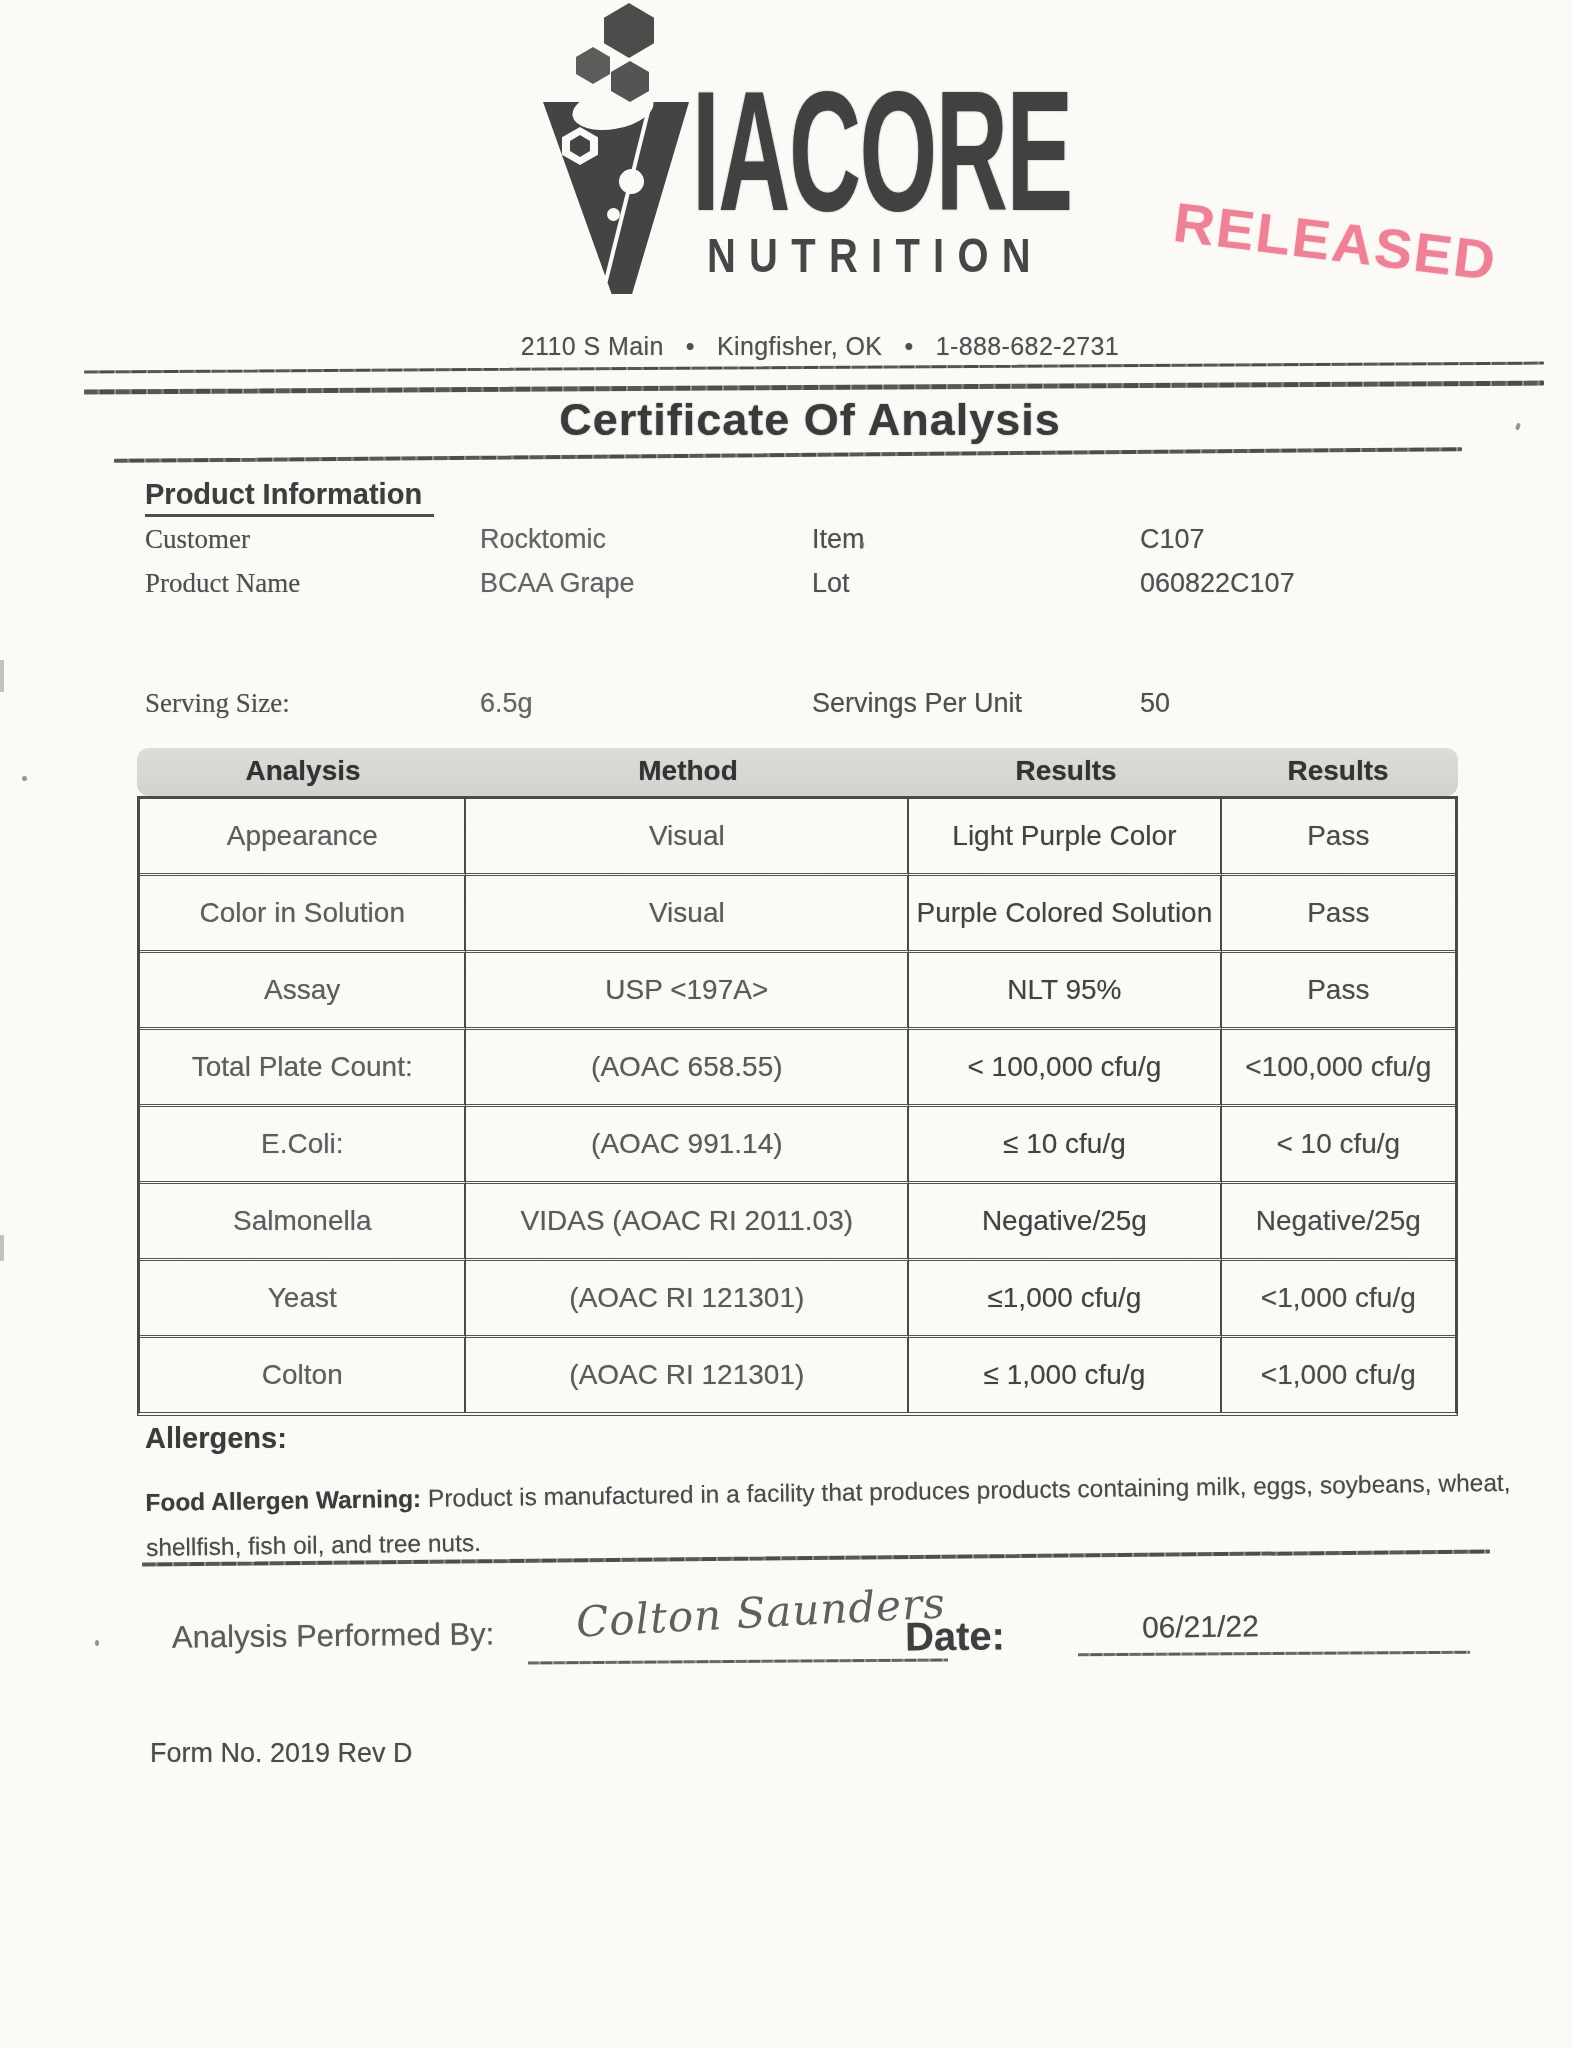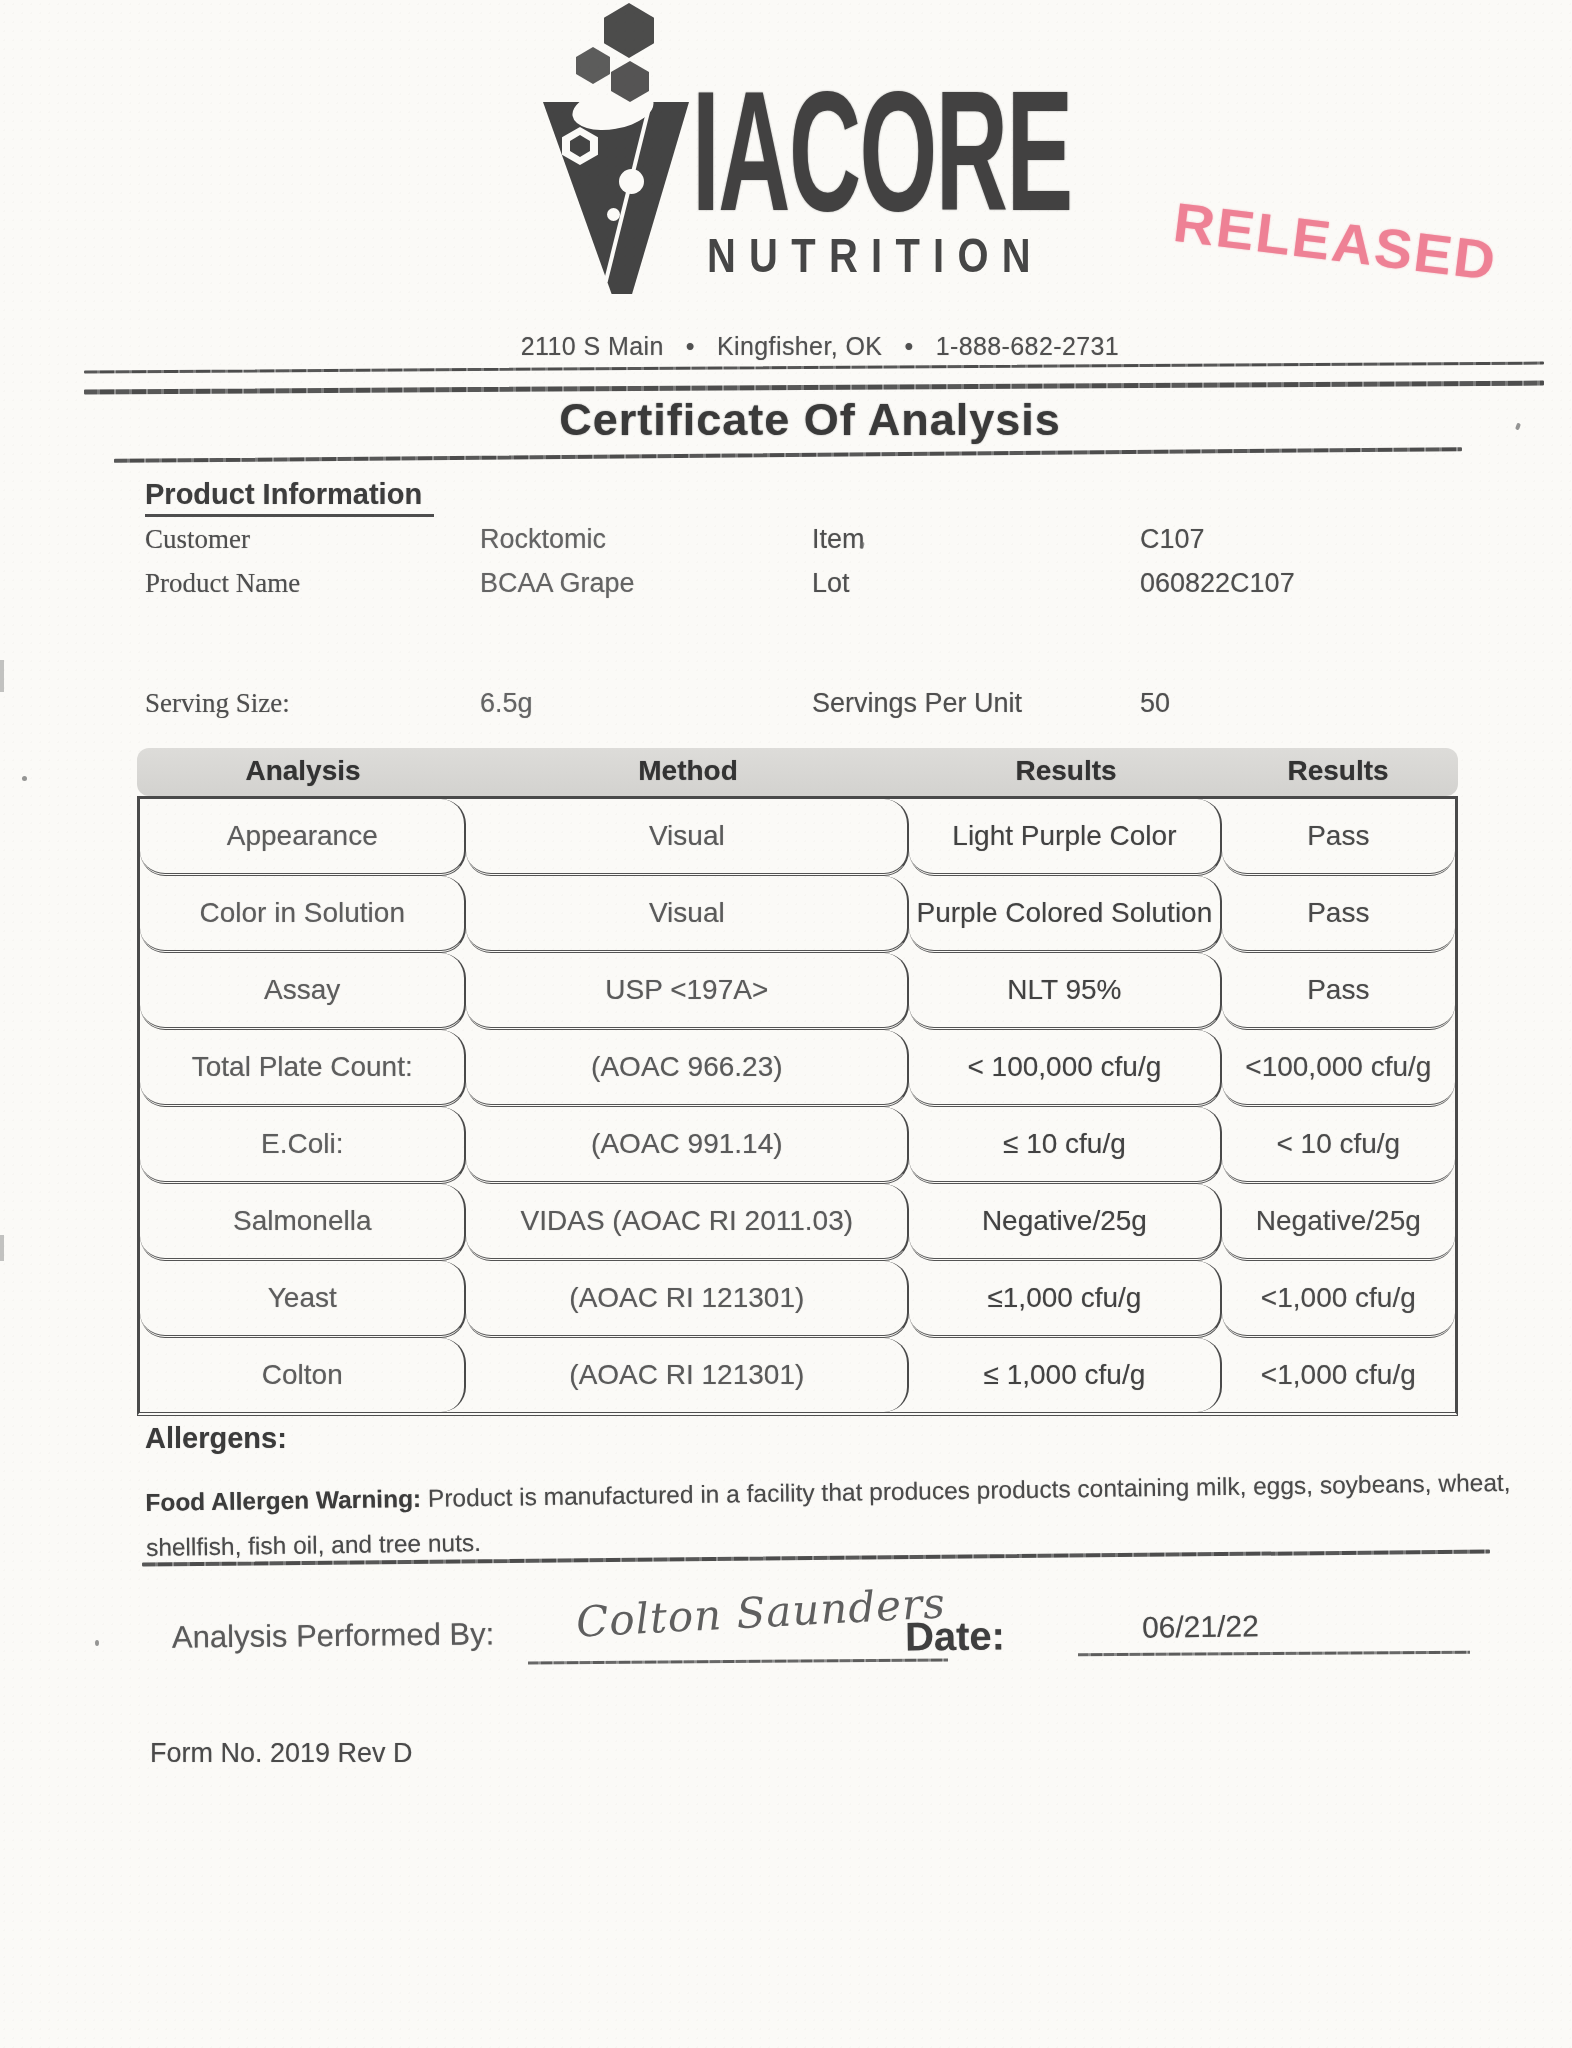--- a/index.html
+++ b/index.html
@@ -67,21 +67,21 @@
   .thead-band{position:absolute;left:137px;top:748px;width:1321px;height:48px;
               background:linear-gradient(#dddcd9,#d3d2cf);border-radius:12px;}
   .thead-band span{position:absolute;top:50%;transform:translate(-50%,-52%);
               font-size:28px;font-weight:bold;color:#333;text-shadow:0 0 1px rgba(40,40,40,.5);}
   .th0{left:166px;} .th1{left:551px;} .th2{left:929px;} .th3{left:1201px;}
   .tbl{position:absolute;left:137px;top:796px;width:1321px;
        border:3px solid #4a4a4a;border-bottom:4px double #4f4f4f;box-sizing:border-box;}
   .tbl table{width:100%;border-collapse:separate;border-spacing:0;table-layout:fixed;}
   .tbl td{height:74px;text-align:center;vertical-align:middle;font-size:28px;
           border-right:2px solid #4a4a4a;border-bottom:3px double #545454;
-          padding:0 4px;overflow:hidden;white-space:nowrap;border-radius:25px;}
+          padding:0 4px;overflow:hidden;white-space:nowrap;}
   .tbl td:last-child{border-right:none;}
   .tbl tr:last-child td{border-bottom:none;}
   .tbl td.c0{color:#5d5d5d;} .tbl td.c1{color:#5a5a5a;} .tbl td.c2{color:#424242;} .tbl td.c3{color:#4a4a4a;}
 
   
   .al-heading{position:absolute;left:145px;top:1422px;font-size:29px;font-weight:bold;color:#3b3b3b;}
   .warn{position:absolute;left:145px;top:1480px;width:1380px;font-size:24.5px;line-height:1.85;
         color:#4a4a4a;transform:rotate(-.85deg);transform-origin:left top;}
   .warn b{color:#3c3c3c;}
 
@@ -189,21 +189,21 @@
             <td class="c3 ink">Pass</td>
           </tr>
           <tr>
             <td class="c0 ink">Assay</td>
             <td class="c1 ink">USP &lt;197A&gt;</td>
             <td class="c2 ink">NLT 95%</td>
             <td class="c3 ink">Pass</td>
           </tr>
           <tr>
             <td class="c0 ink">Total Plate Count:</td>
-            <td class="c1 ink">(AOAC 966.23)</td>
+            <td class="c1 ink">(AOAC 658.55)</td>
             <td class="c2 ink">&lt; 100,000 cfu/g</td>
             <td class="c3 ink">&lt;100,000 cfu/g</td>
           </tr>
           <tr>
             <td class="c0 ink">E.Coli:</td>
             <td class="c1 ink">(AOAC 991.14)</td>
             <td class="c2 ink">≤ 10 cfu/g</td>
             <td class="c3 ink">&lt; 10 cfu/g</td>
           </tr>
           <tr>

